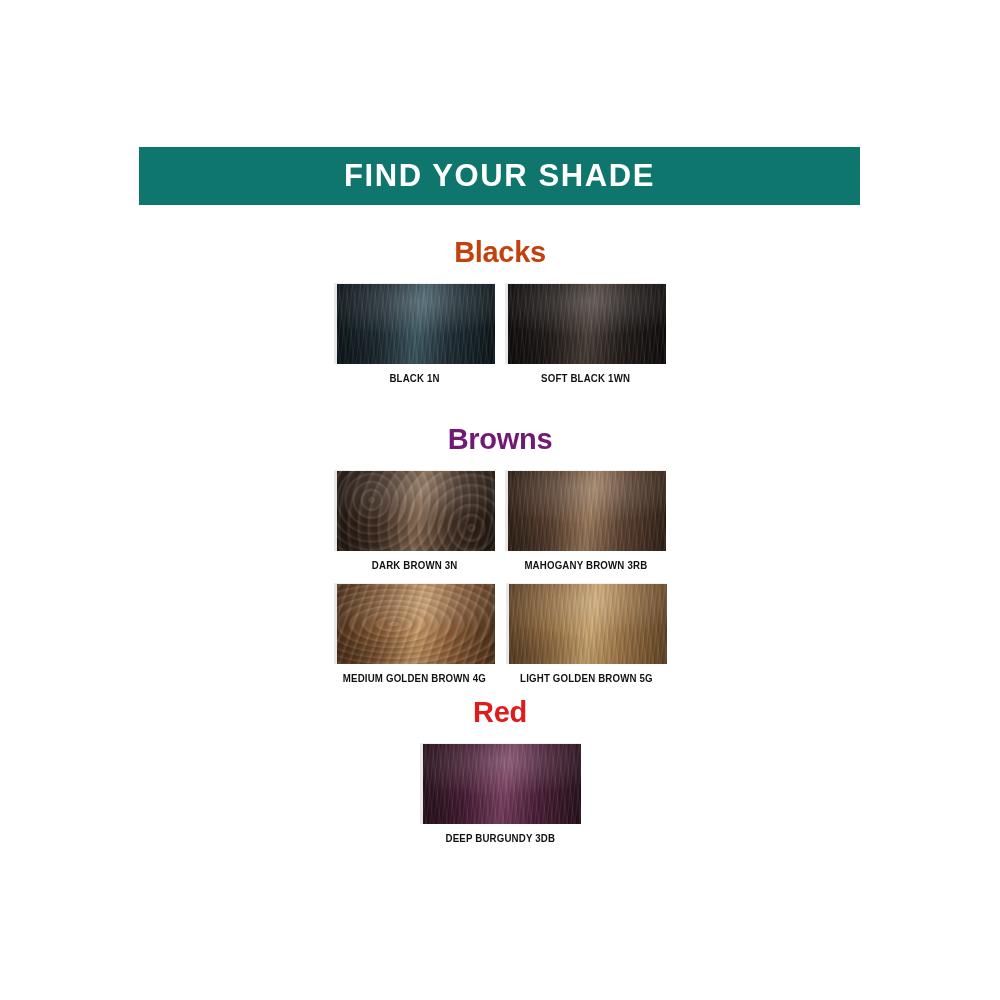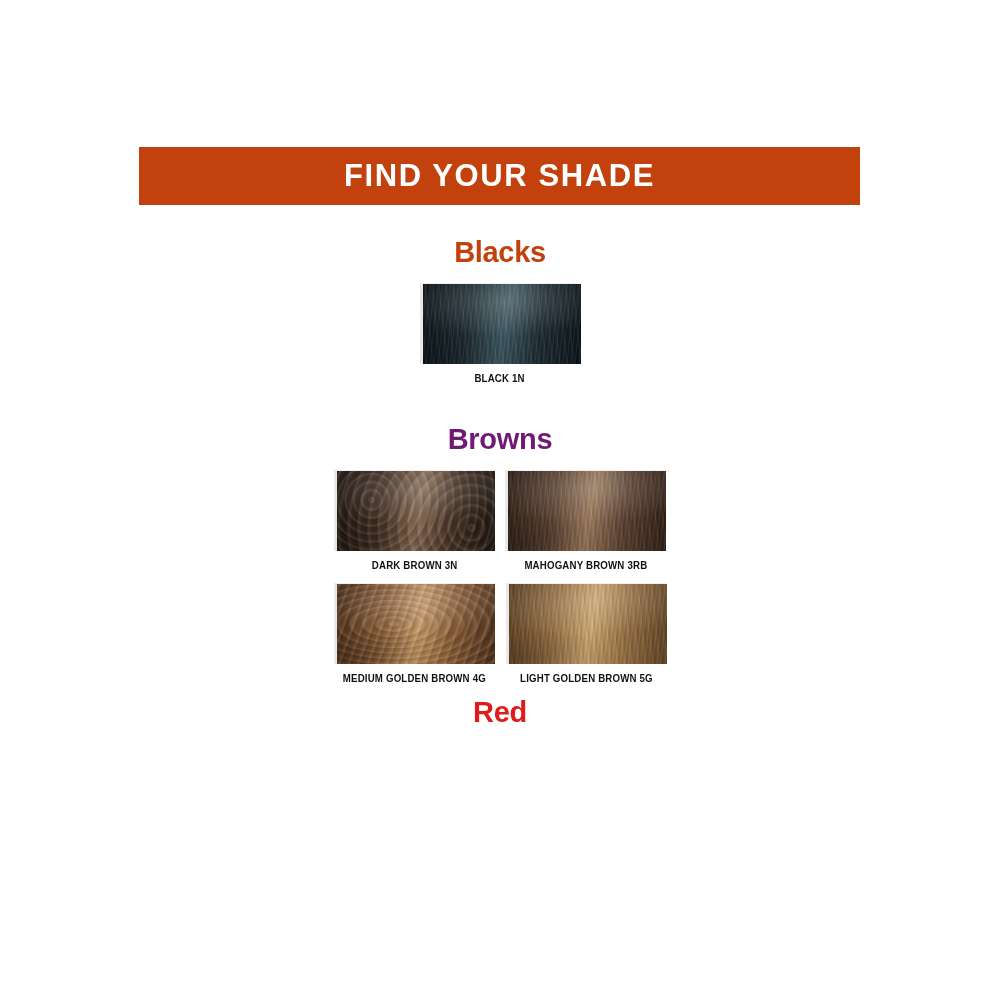--- a/index.html
+++ b/index.html
@@ -144,34 +144,42 @@
       ellipse at 40% 50%,
       rgba(255,255,255,0.00) 0px,
       rgba(255,255,255,0.10) 4px,
       rgba(0,0,0,0.10) 7px,
       rgba(255,255,255,0.00) 13px);
   }
 </style>
 </head>
 <body>
 
-<div class="banner" style="background: #c2410c;">
+<div class="banner" style="background: #0f766e;">
   <div class="banner-title" style="color: rgb(255, 255, 255);">FIND YOUR SHADE</div>
 </div>
 
 <div class="section" id="section-blacks">
     <div class="section-title" style="color: #c2410c;">Blacks</div>
     <div class="swatch-row">
       <div class="swatch-cell">
         <div class="swatch " style="background: linear-gradient(100deg, rgb(11, 19, 24) 0%, rgb(30, 44, 51) 30%, rgb(62, 89, 99) 52%, rgb(30, 44, 51) 72%, rgb(11, 19, 24) 100%);">
           <div class="tex-a"></div>
           <div class="tex-b"></div>
           <div class="tex-c"></div>
         </div>
         <div class="swatch-label">BLACK 1N</div>
+      </div>
+      <div class="swatch-cell">
+        <div class="swatch " style="background: linear-gradient(100deg, rgb(13, 10, 9) 0%, rgb(34, 28, 26) 30%, rgb(74, 63, 57) 52%, rgb(34, 28, 26) 72%, rgb(13, 10, 9) 100%);">
+          <div class="tex-a"></div>
+          <div class="tex-b"></div>
+          <div class="tex-c"></div>
+        </div>
+        <div class="swatch-label">SOFT BLACK 1WN</div>
       </div>
     </div>
   </div>
 <div class="section" id="section-browns">
     <div class="section-title" style="color: #701a75;">Browns</div>
     <div class="swatch-row">
       <div class="swatch-cell">
         <div class="swatch curly" style="background: linear-gradient(100deg, rgb(30, 20, 13) 0%, rgb(71, 50, 37) 30%, rgb(138, 107, 82) 52%, rgb(71, 50, 37) 72%, rgb(30, 20, 13) 100%);">
           <div class="tex-a"></div>
           <div class="tex-b"></div>
@@ -202,13 +210,23 @@
           <div class="tex-a"></div>
           <div class="tex-b"></div>
           <div class="tex-c"></div>
         </div>
         <div class="swatch-label">LIGHT GOLDEN BROWN 5G</div>
       </div>
     </div>
   </div>
 <div class="section" id="section-red">
     <div class="section-title" style="color: rgb(224, 27, 27);">Red</div>
+    <div class="swatch-row">
+      <div class="swatch-cell">
+        <div class="swatch " style="background: linear-gradient(100deg, rgb(36, 15, 26) 0%, rgb(74, 30, 54) 30%, rgb(122, 64, 96) 52%, rgb(74, 30, 54) 72%, rgb(36, 15, 26) 100%);">
+          <div class="tex-a"></div>
+          <div class="tex-b"></div>
+          <div class="tex-c"></div>
+        </div>
+        <div class="swatch-label">DEEP BURGUNDY 3DB</div>
+      </div>
+    </div>
   </div>
 
 </body></html>

